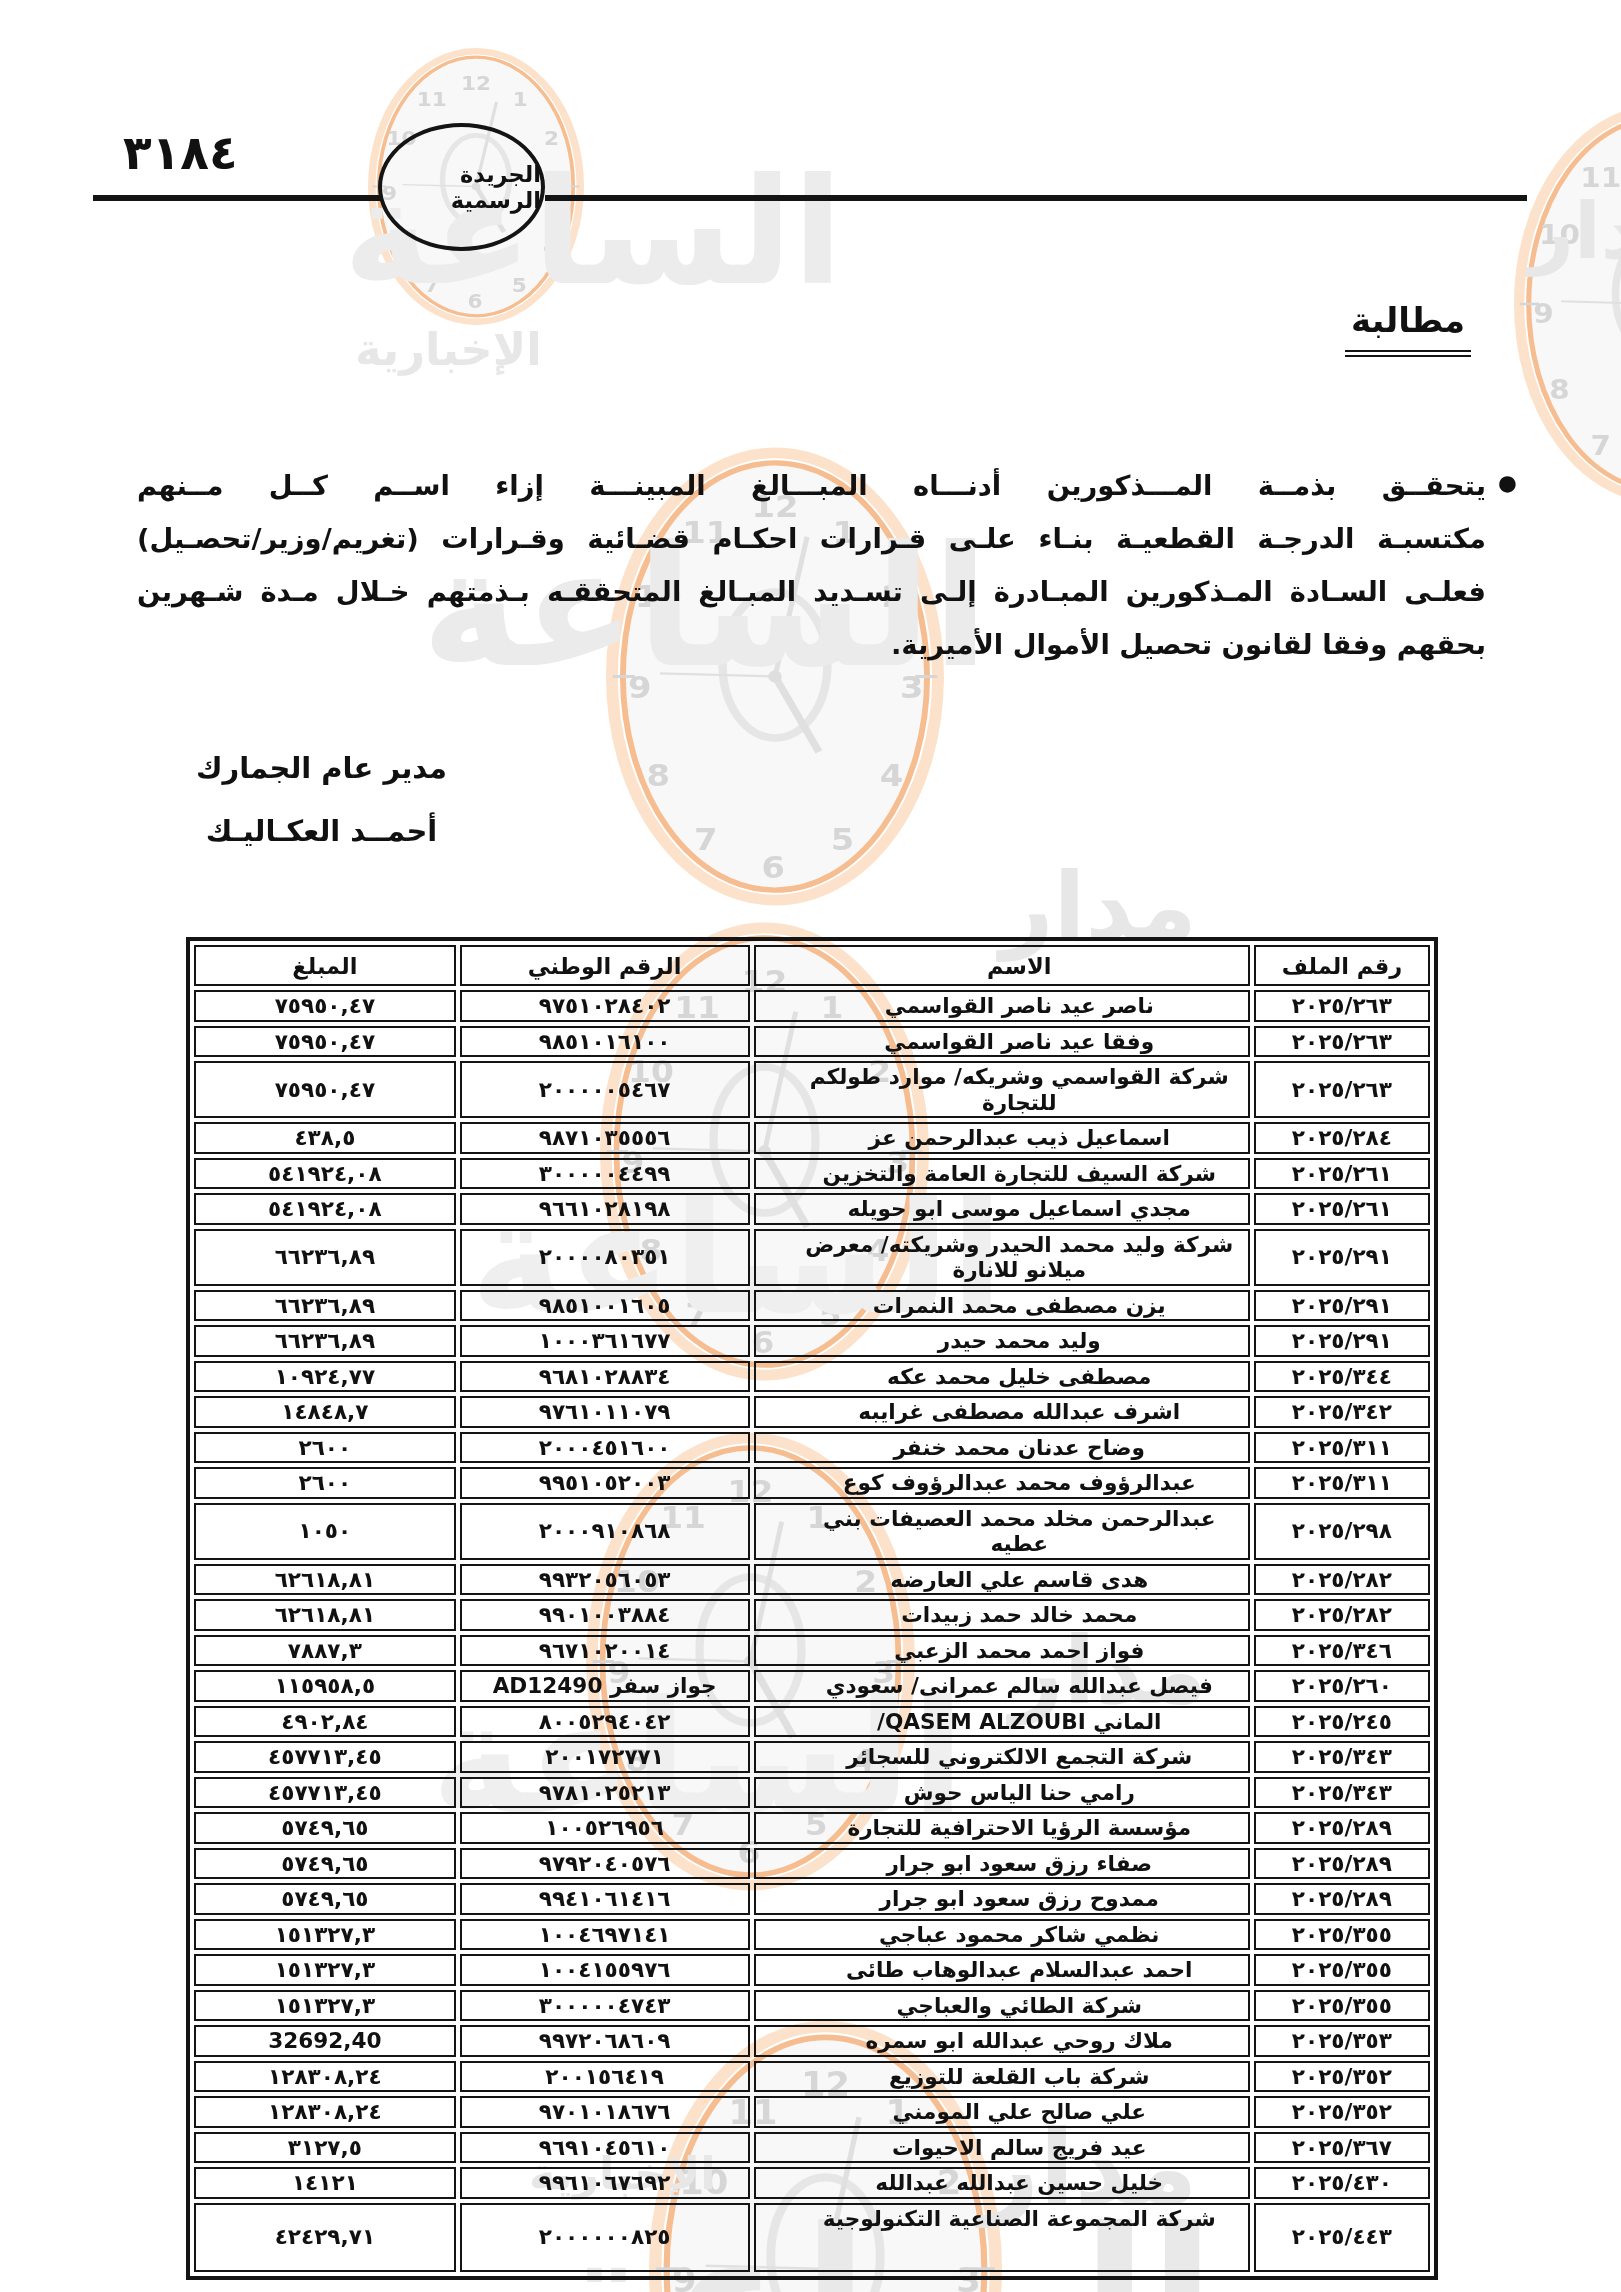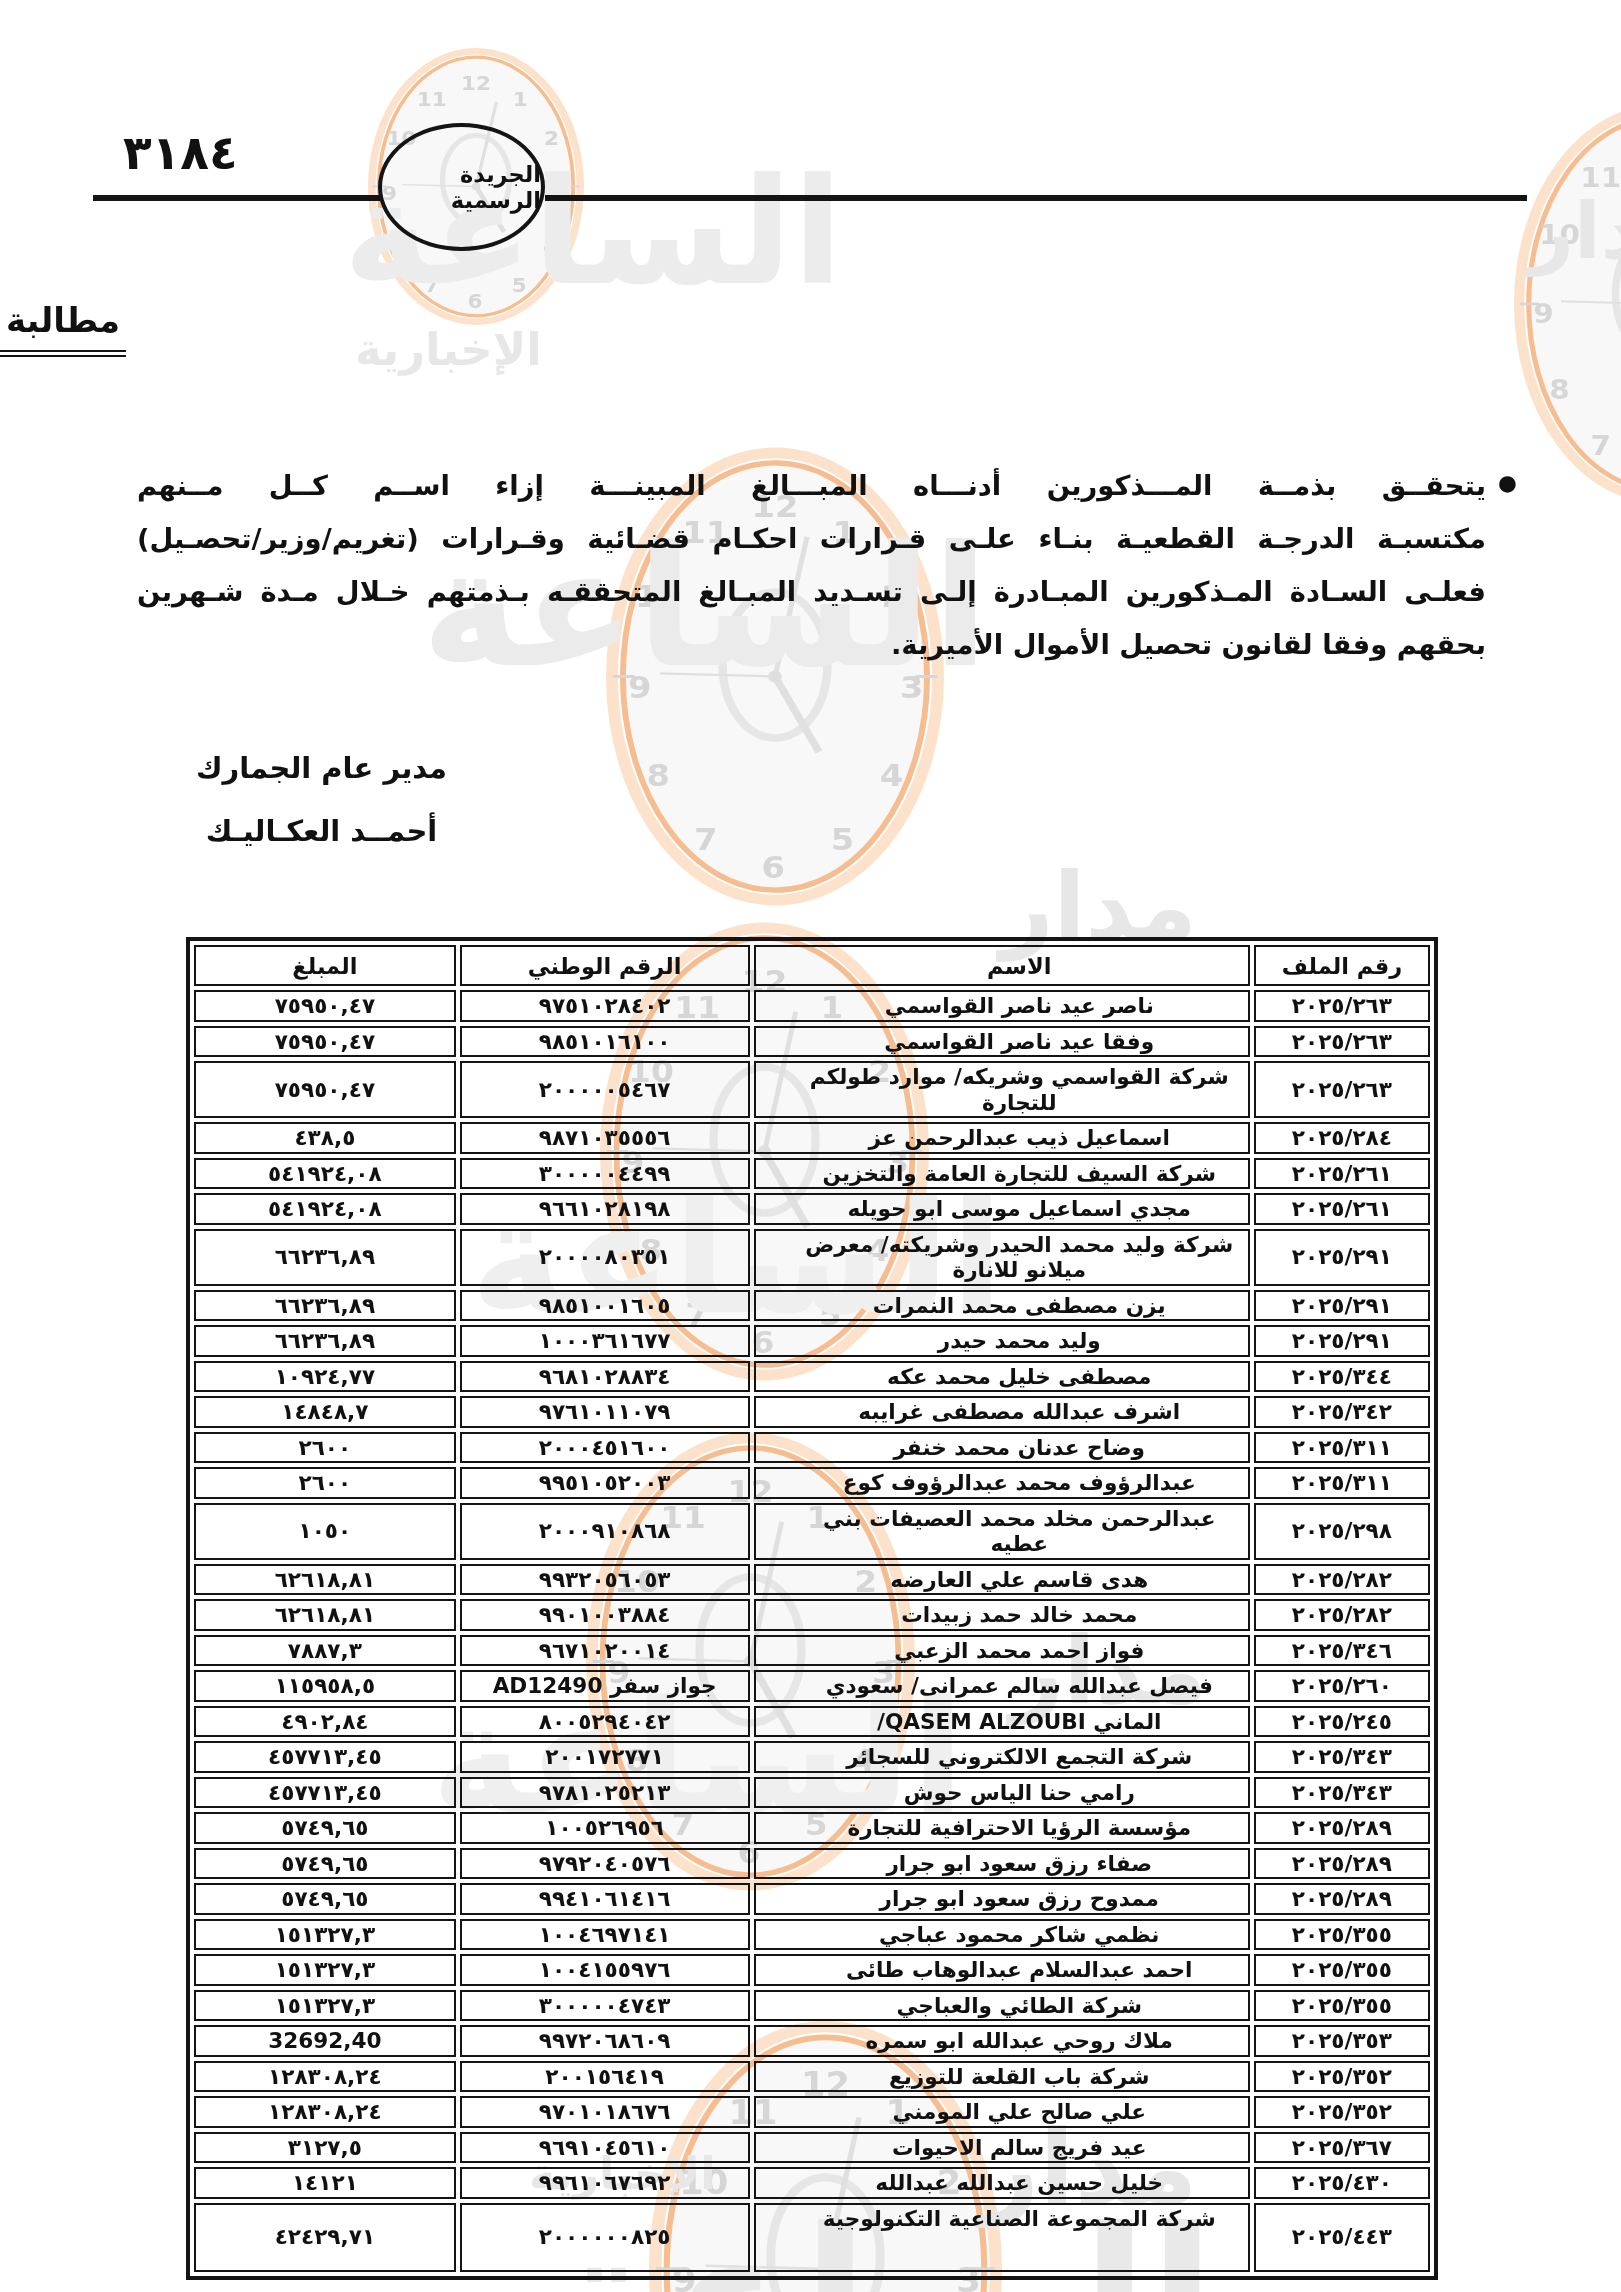--- a/index.html
+++ b/index.html
@@ -10,21 +10,21 @@
   .wm-text{position:absolute;z-index:0;color:#e7e7e7;font-weight:700;white-space:nowrap;}
   
   #page-number{position:absolute;left:123px;top:125px;font-size:47px;z-index:2;direction:ltr;}
   .top-rule{position:absolute;top:195px;height:5.9px;background:#141414;z-index:2;}
   #rule-left{left:93px;width:287px;}
   #rule-right{left:545px;width:982px;}
   #gazette-oval{position:absolute;left:378px;top:123px;width:159px;height:120px;
       border:4.9px solid #141414;border-radius:50%;display:flex;align-items:center;justify-content:center;
       font-size:22.5px;z-index:3;background:transparent;}
   
-  #doc-title{position:absolute;left:0;top:300px;width:1471px;text-align:left;z-index:2;}
+  #doc-title{position:absolute;left:0;top:300px;width:1471px;text-align:right;z-index:2;}
   #doc-title span{display:inline-block;font-size:34px;border-bottom:7.8px double #141414;padding:0 5.9px 9.8px;}
   
   #notice{position:absolute;left:137px;top:459px;width:1349px;z-index:2;font-size:27.4px;line-height:53px;}
   .pline{text-align:justify;text-align-last:justify;}
   .plast{text-align:right;text-align-last:right;}
   #bullet{position:absolute;left:1498px;top:470px;font-size:21.6px;z-index:2;}
   
   #signature{position:absolute;left:186px;top:737px;width:271px;text-align:left;z-index:2;
       font-size:29px;line-height:63px;direction:rtl;}
   #signature div{text-align:center;}

